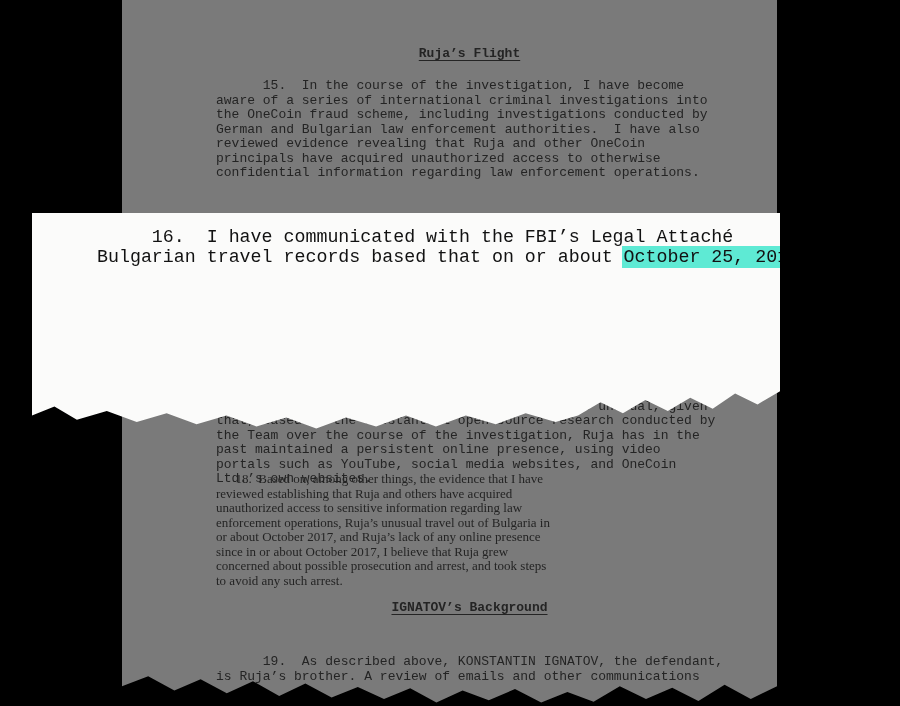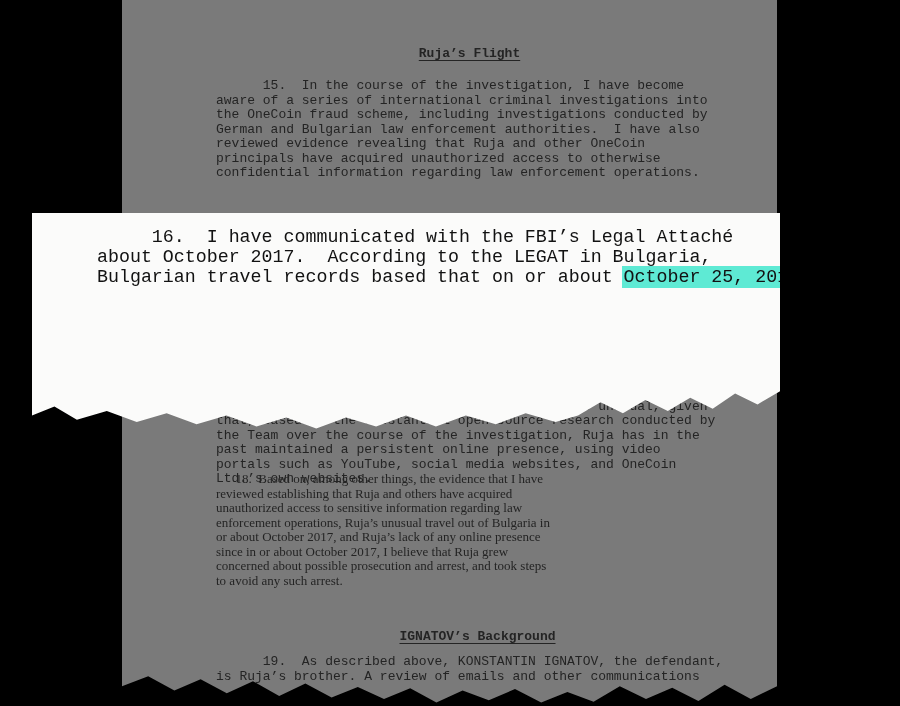--- a/index.html
+++ b/index.html
@@ -77,33 +77,32 @@
 
     <div class="para" style="top:472px;font-family:Liberation Serif, serif;">      18.  Based on, among other things, the evidence that I have
 reviewed establishing that Ruja and others have acquired
 unauthorized access to sensitive information regarding law
 enforcement operations, Ruja’s unusual travel out of Bulgaria in
 or about October 2017, and Ruja’s lack of any online presence
 since in or about October 2017, I believe that Ruja grew
 concerned about possible prosecution and arrest, and took steps
 to avoid any such arrest.</div>
 
-    <div class="heading" style="top:629px;margin-left:8px;">IGNATOV’s Background</div>
+    <div class="heading" style="top:600px;">IGNATOV’s Background</div>
 
     <div class="para" style="top:655px;">      19.  As described above, KONSTANTIN IGNATOV, the defendant,
 is Ruja’s brother. A review of emails and other communications</div>
   </div>
 
   <div class="callout">
     <div class="cbody">
 
       <div class="cline"><span>     16.  I have communicated with the FBI’s Legal Attaché</span></div>
 
 
-      <div class="cline"><span>about October 2017.  According to the LEGAT in Bulgaria,</span></div>
 
       <div class="cline"><span>Bulgarian travel records based that on or about </span><span class="hl">October 25, 2017,</span></div>
 
 
 
 
 
 
     </div>
   </div>

